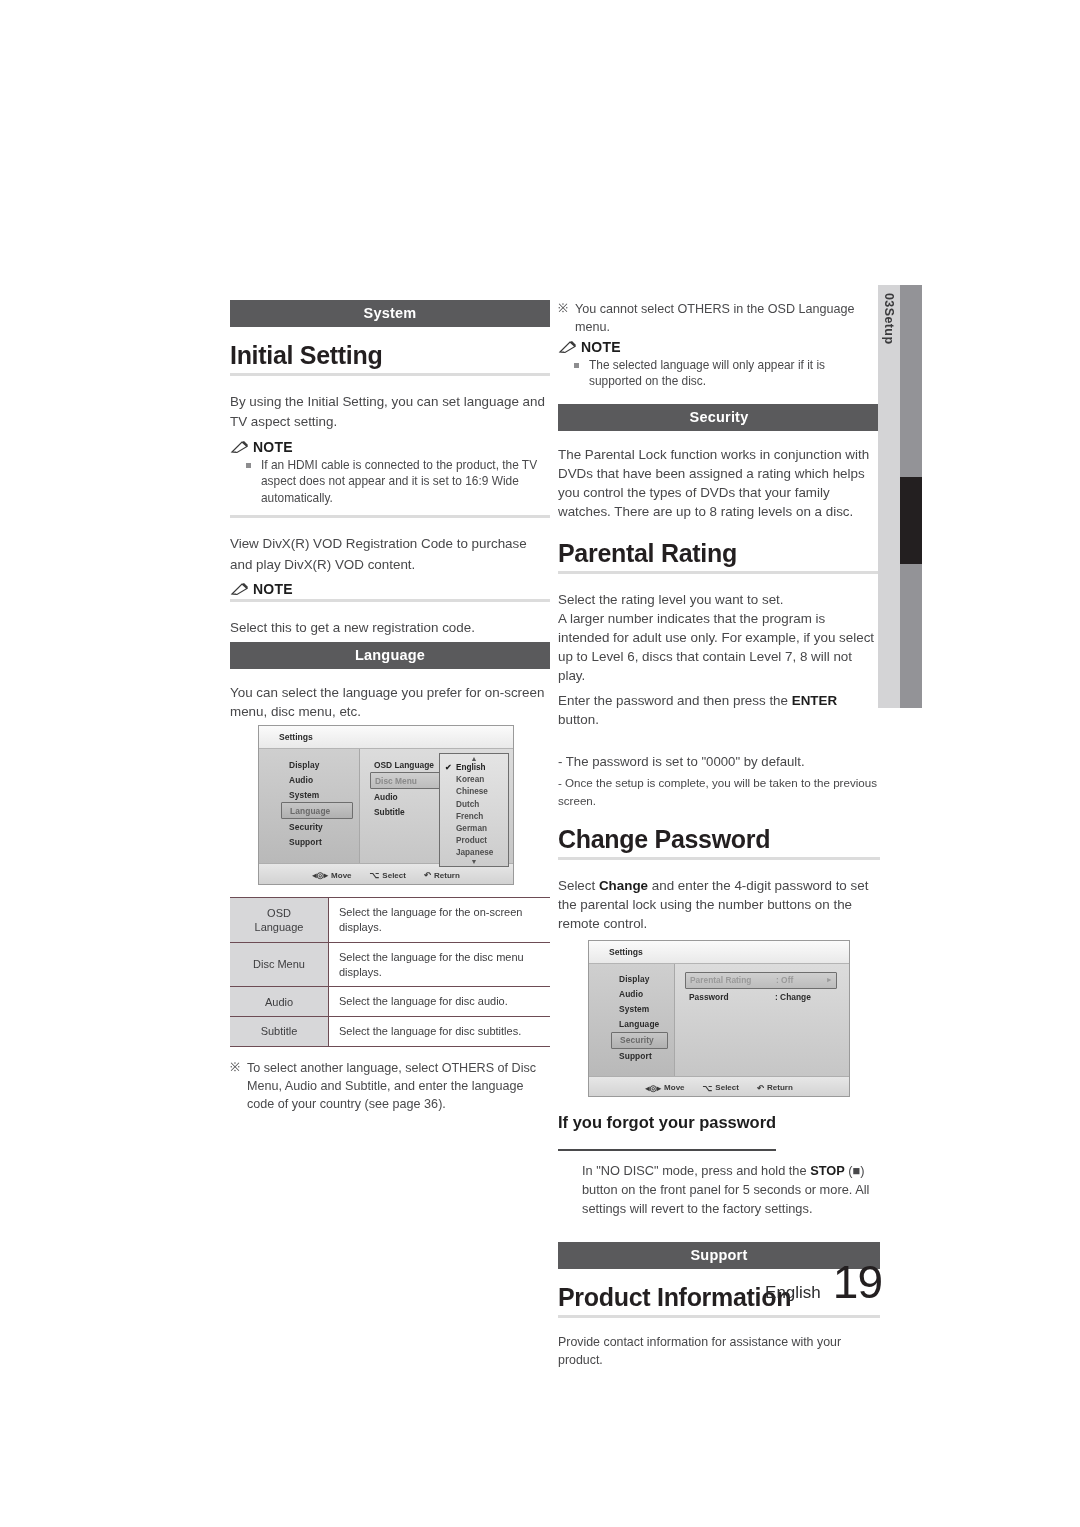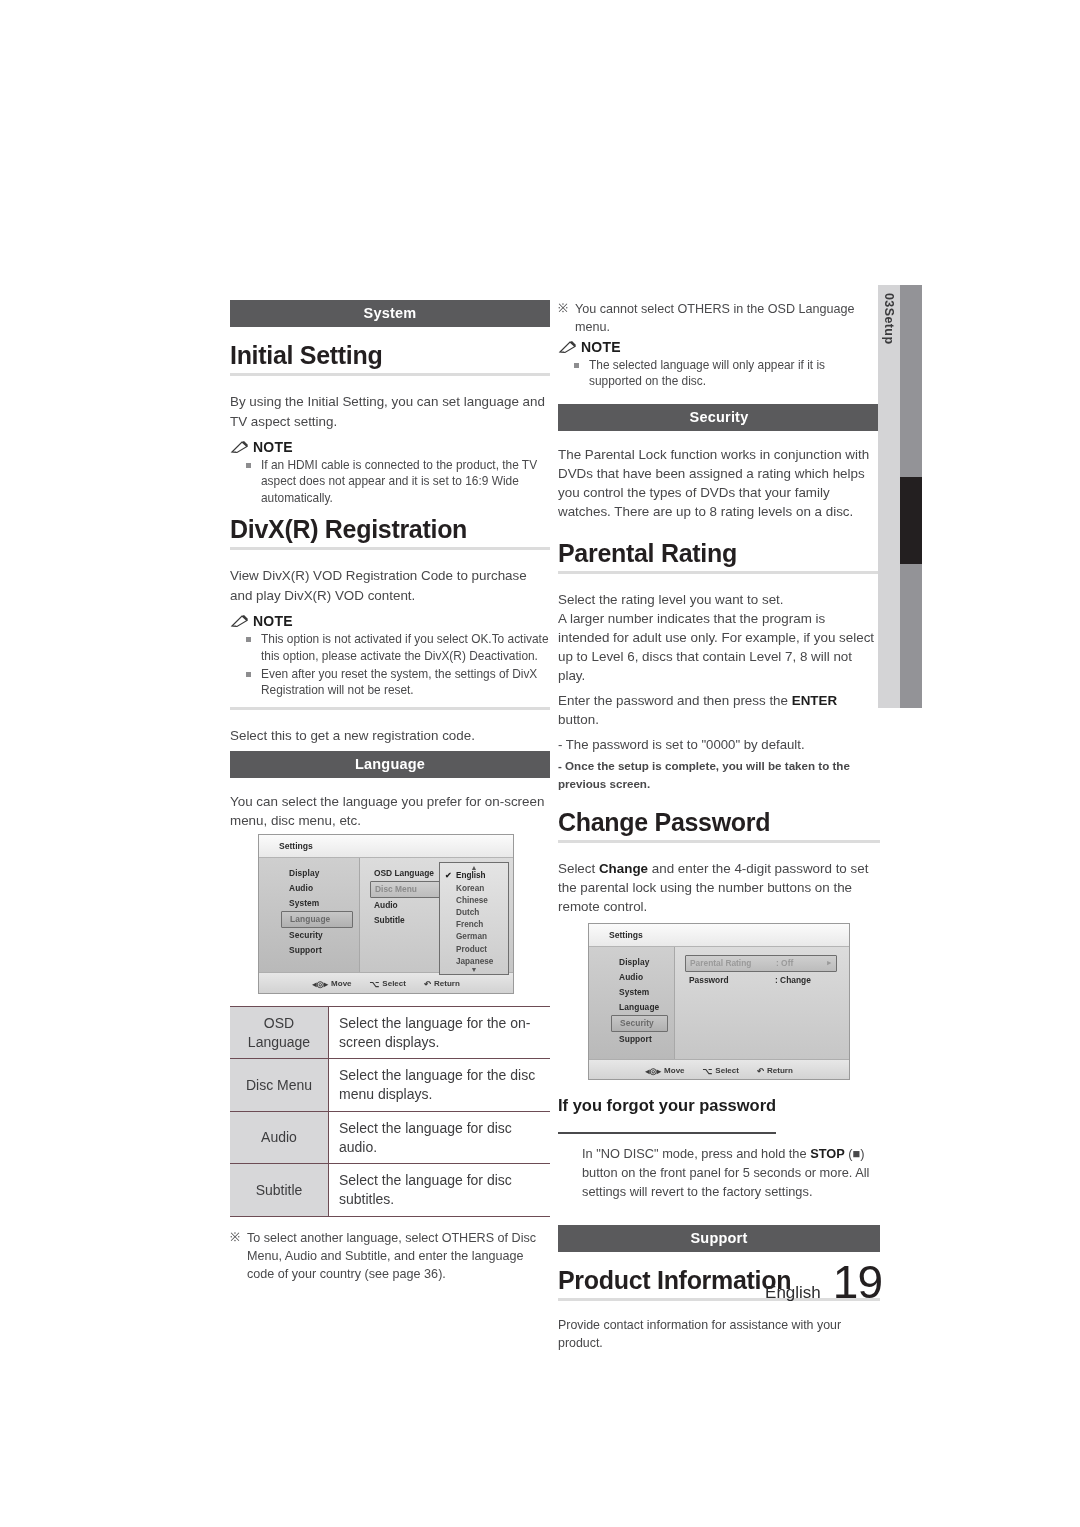--- a/index.html
+++ b/index.html
@@ -65,21 +65,21 @@
   }
   p.body.tight { line-height: 1.42; }
   p.body b { color: #1d1d1d; }
 
   .dash {
     font-size: 13.2px;
     line-height: 1.5;
     margin: 2px 0 2px 0;
     color: #48484a;
   }
-  .dash.small { font-size: 11.6px; font-weight: bold; }
+  .dash.small { font-size: 11.6px; }
 
   
   .note-head {
     display: flex;
     align-items: center;
     gap: 4px;
     margin: 1px 0 2px 0;
   }
   .note-head .lbl {
     font-size: 14px;
@@ -286,21 +286,21 @@
 
   
   table.spec {
     border-collapse: collapse;
     width: 100%;
     margin: 12px 0 12px 0;
   }
   table.spec td {
     border-top: 1.2px solid #6d4c55;
     border-bottom: 1.2px solid #6d4c55;
-    font-size: 14px;
+    font-size: 11px;
     color: #3d3d3f;
     vertical-align: middle;
   }
   table.spec td.k {
     width: 90px;
     background: #d7d7d9;
     text-align: center;
     padding: 7px 4px;
     line-height: 1.3;
     border-right: 1.2px solid #6d4c55;
@@ -390,36 +390,31 @@
         <path d="M2 12 L12 2 L17 6.5 L7 12.5 Z" fill="none" stroke="#3a3a3a" stroke-width="1.2"></path>
         <path d="M12 2 L14 1 L18 5 L17 6.5 Z" fill="#3a3a3a"></path>
         <path d="M2 12 L6 11.5 L7 12.5 Z" fill="#3a3a3a"></path>
       </svg>
       <span class="lbl">NOTE</span>
     </div>
     <ul class="note">
       <li>If an HDMI cable is connected to the product, the TV aspect does not appear and it is set to 16:9 Wide automatically.</li>
     </ul>
 
-    <h1 class="topic">DivX(R) Registration</h1>
     <div class="rule"></div>
     <p class="body">View DivX(R) VOD Registration Code to purchase and play DivX(R) VOD content.</p>
 
     <div class="note-head">
       <svg class="pencil" width="19" height="14" viewBox="0 0 19 14">
         <path d="M2 12 L12 2 L17 6.5 L7 12.5 Z" fill="none" stroke="#3a3a3a" stroke-width="1.2"></path>
         <path d="M12 2 L14 1 L18 5 L17 6.5 Z" fill="#3a3a3a"></path>
         <path d="M2 12 L6 11.5 L7 12.5 Z" fill="#3a3a3a"></path>
       </svg>
       <span class="lbl">NOTE</span>
     </div>
-    <ul class="note">
-      <li>This option is not activated if you select OK.To activate this option, please activate the DivX(R) Deactivation.</li>
-      <li>Even after you reset the system, the settings of DivX Registration will not be reset.</li>
-    </ul>
 
     <div class="rule"></div>
     <p class="body" style="margin-bottom:4px">Select this to get a new registration code.</p>
 
     <div class="band">Language</div>
     <p class="body tight" style="margin-bottom:4px">You can select the language you prefer for on-screen menu, disc menu, etc.</p>
 
     <div class="osd" style="width:254px; height:158px; margin:0 0 0 28px;">
       <div class="title-bar">Settings</div>
       <div class="stage" style="height:114px;">
@@ -516,21 +511,21 @@
       <li>The selected language will only appear if it is supported on the disc.</li>
     </ul>
 
     <div class="band">Security</div>
     <p class="body tight" style="margin-bottom:18px">The Parental Lock function works in conjunction with DVDs that have been assigned a rating which helps you control the types of DVDs that your family watches. There are up to 8 rating levels on a disc.</p>
 
     <h1 class="topic">Parental Rating</h1>
     <div class="rule"></div>
     <p class="body tight" style="margin-bottom:0">Select the rating level you want to set.</p>
     <p class="body tight" style="margin-bottom:6px">A larger number indicates that the program is intended for adult use only. For example, if you select up to Level 6, discs that contain Level 7, 8 will not play.</p>
-    <p class="body tight" style="margin-bottom:6px"><span>Enter the password and then press the </span><b>ENTER</b><span> button.</span></p>
+    <p class="body tight" style="margin-bottom:23px"><span>Enter the password and then press the </span><b>ENTER</b><span> button.</span></p>
     <p class="dash">- The password is set to "0000" by default.</p>
     <p class="dash small" style="margin-bottom:16px">- Once the setup is complete, you will be taken to the previous screen.</p>
 
     <h1 class="topic">Change Password</h1>
     <div class="rule"></div>
     <p class="body tight" style="margin-bottom:7px"><span>Select </span><b>Change</b><span> and enter the 4-digit password to set the parental lock using the number buttons on the remote control.</span></p>
 
     
     <div class="osd osd2" style="width:260px; height:155px; margin:0 0 0 30px;">
       <div class="title-bar">Settings</div>

